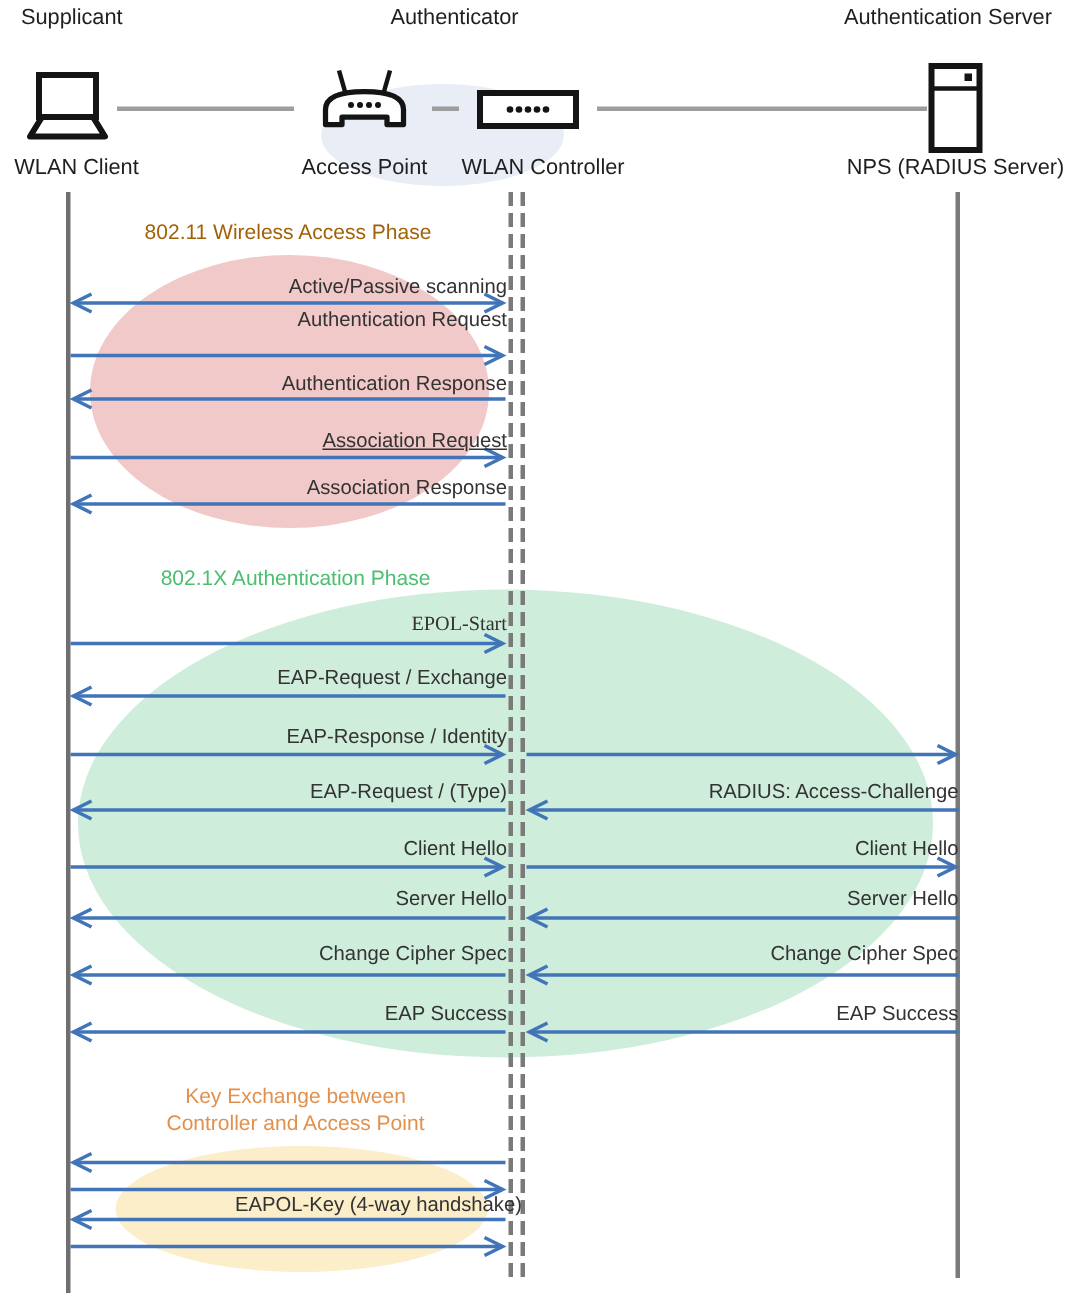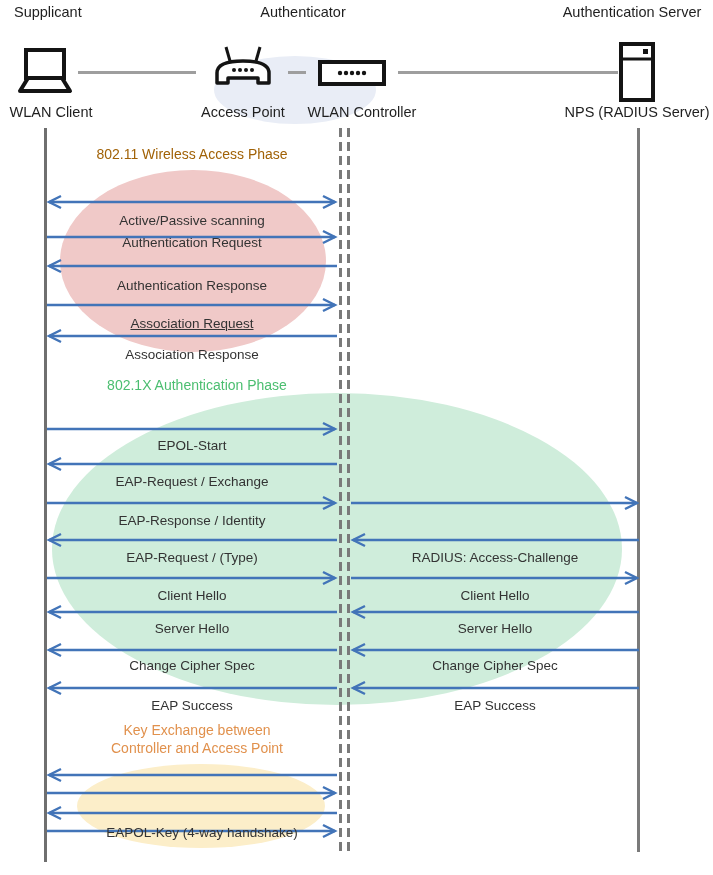--- a/index.html
+++ b/index.html
@@ -11,21 +11,21 @@
   .lifeline{position:absolute;z-index:1;}
   .solidline{background:#6f6f6f;width:3px;}
   .dashline{
     width:3px;
     background:repeating-linear-gradient(to bottom,#7a7a7a 0 9px,rgba(0,0,0,0) 9px 14px);
   }
   .topline{position:absolute;height:3px;background:#9e9e9e;top:71px;z-index:1;}
   .role{position:absolute;top:4px;font-size:14.5px;color:#1f1f1f;white-space:nowrap;z-index:2;}
   .node-lbl{position:absolute;top:104px;font-size:14.5px;color:#1f1f1f;text-align:center;white-space:nowrap;z-index:2;}
   .icon{position:absolute;z-index:2;}
-  .msg-lbl{position:absolute;font-size:13.5px;color:#333;text-align:center;white-space:nowrap;height:18px;line-height:18px;z-index:3;margin-top:30px;}
+  .msg-lbl{position:absolute;font-size:13.5px;color:#333;text-align:right;white-space:nowrap;height:18px;line-height:18px;z-index:3;}
   .phase-title{position:absolute;font-size:14px;text-align:center;white-space:nowrap;z-index:3;line-height:18px;}
   .t-red{color:#a16207;}
   .t-green{color:#4BBE70;}
   .t-orange{color:#E1914D;}
   .arrow{position:absolute;overflow:visible;z-index:2;}
   .arrow line,.arrow path{stroke:#4274B8;stroke-width:2.4;fill:none;}
   .icon svg .stk{stroke:#141414;fill:#ffffff;}
 </style>
 </head>
 <body>
@@ -118,21 +118,21 @@
   </svg>
 
   <div class="msg-lbl" style="left:46px;top:316px;width:292px;">Association Response</div>
   <svg class="arrow" style="left:46px;top:328px;" width="292" height="16">
     <line x1="3" y1="8" x2="291" y2="8"></line>
       <path d="M15 2 L3 8 L15 14"></path>
   </svg>
 
   <div class="phase-title t-green" style="left:51px;top:376px;width:292px;">802.1X Authentication Phase</div>
 
-  <div class="msg-lbl" style="left:46px;top:407px;width:292px;">EPOL-Start</div>
+  <div class="msg-lbl" style="left:46px;top:407px;width:292px;font-family:Liberation Serif, serif;">EPOL-Start</div>
   <svg class="arrow" style="left:46px;top:421px;" width="292" height="16">
     <line x1="1" y1="8" x2="289" y2="8"></line>
       <path d="M277 2 L289 8 L277 14"></path>
   </svg>
 
   <div class="msg-lbl" style="left:46px;top:443px;width:292px;">EAP-Request / Exchange</div>
   <svg class="arrow" style="left:46px;top:456px;" width="292" height="16">
     <line x1="3" y1="8" x2="291" y2="8"></line>
       <path d="M15 2 L3 8 L15 14"></path>
   </svg>

